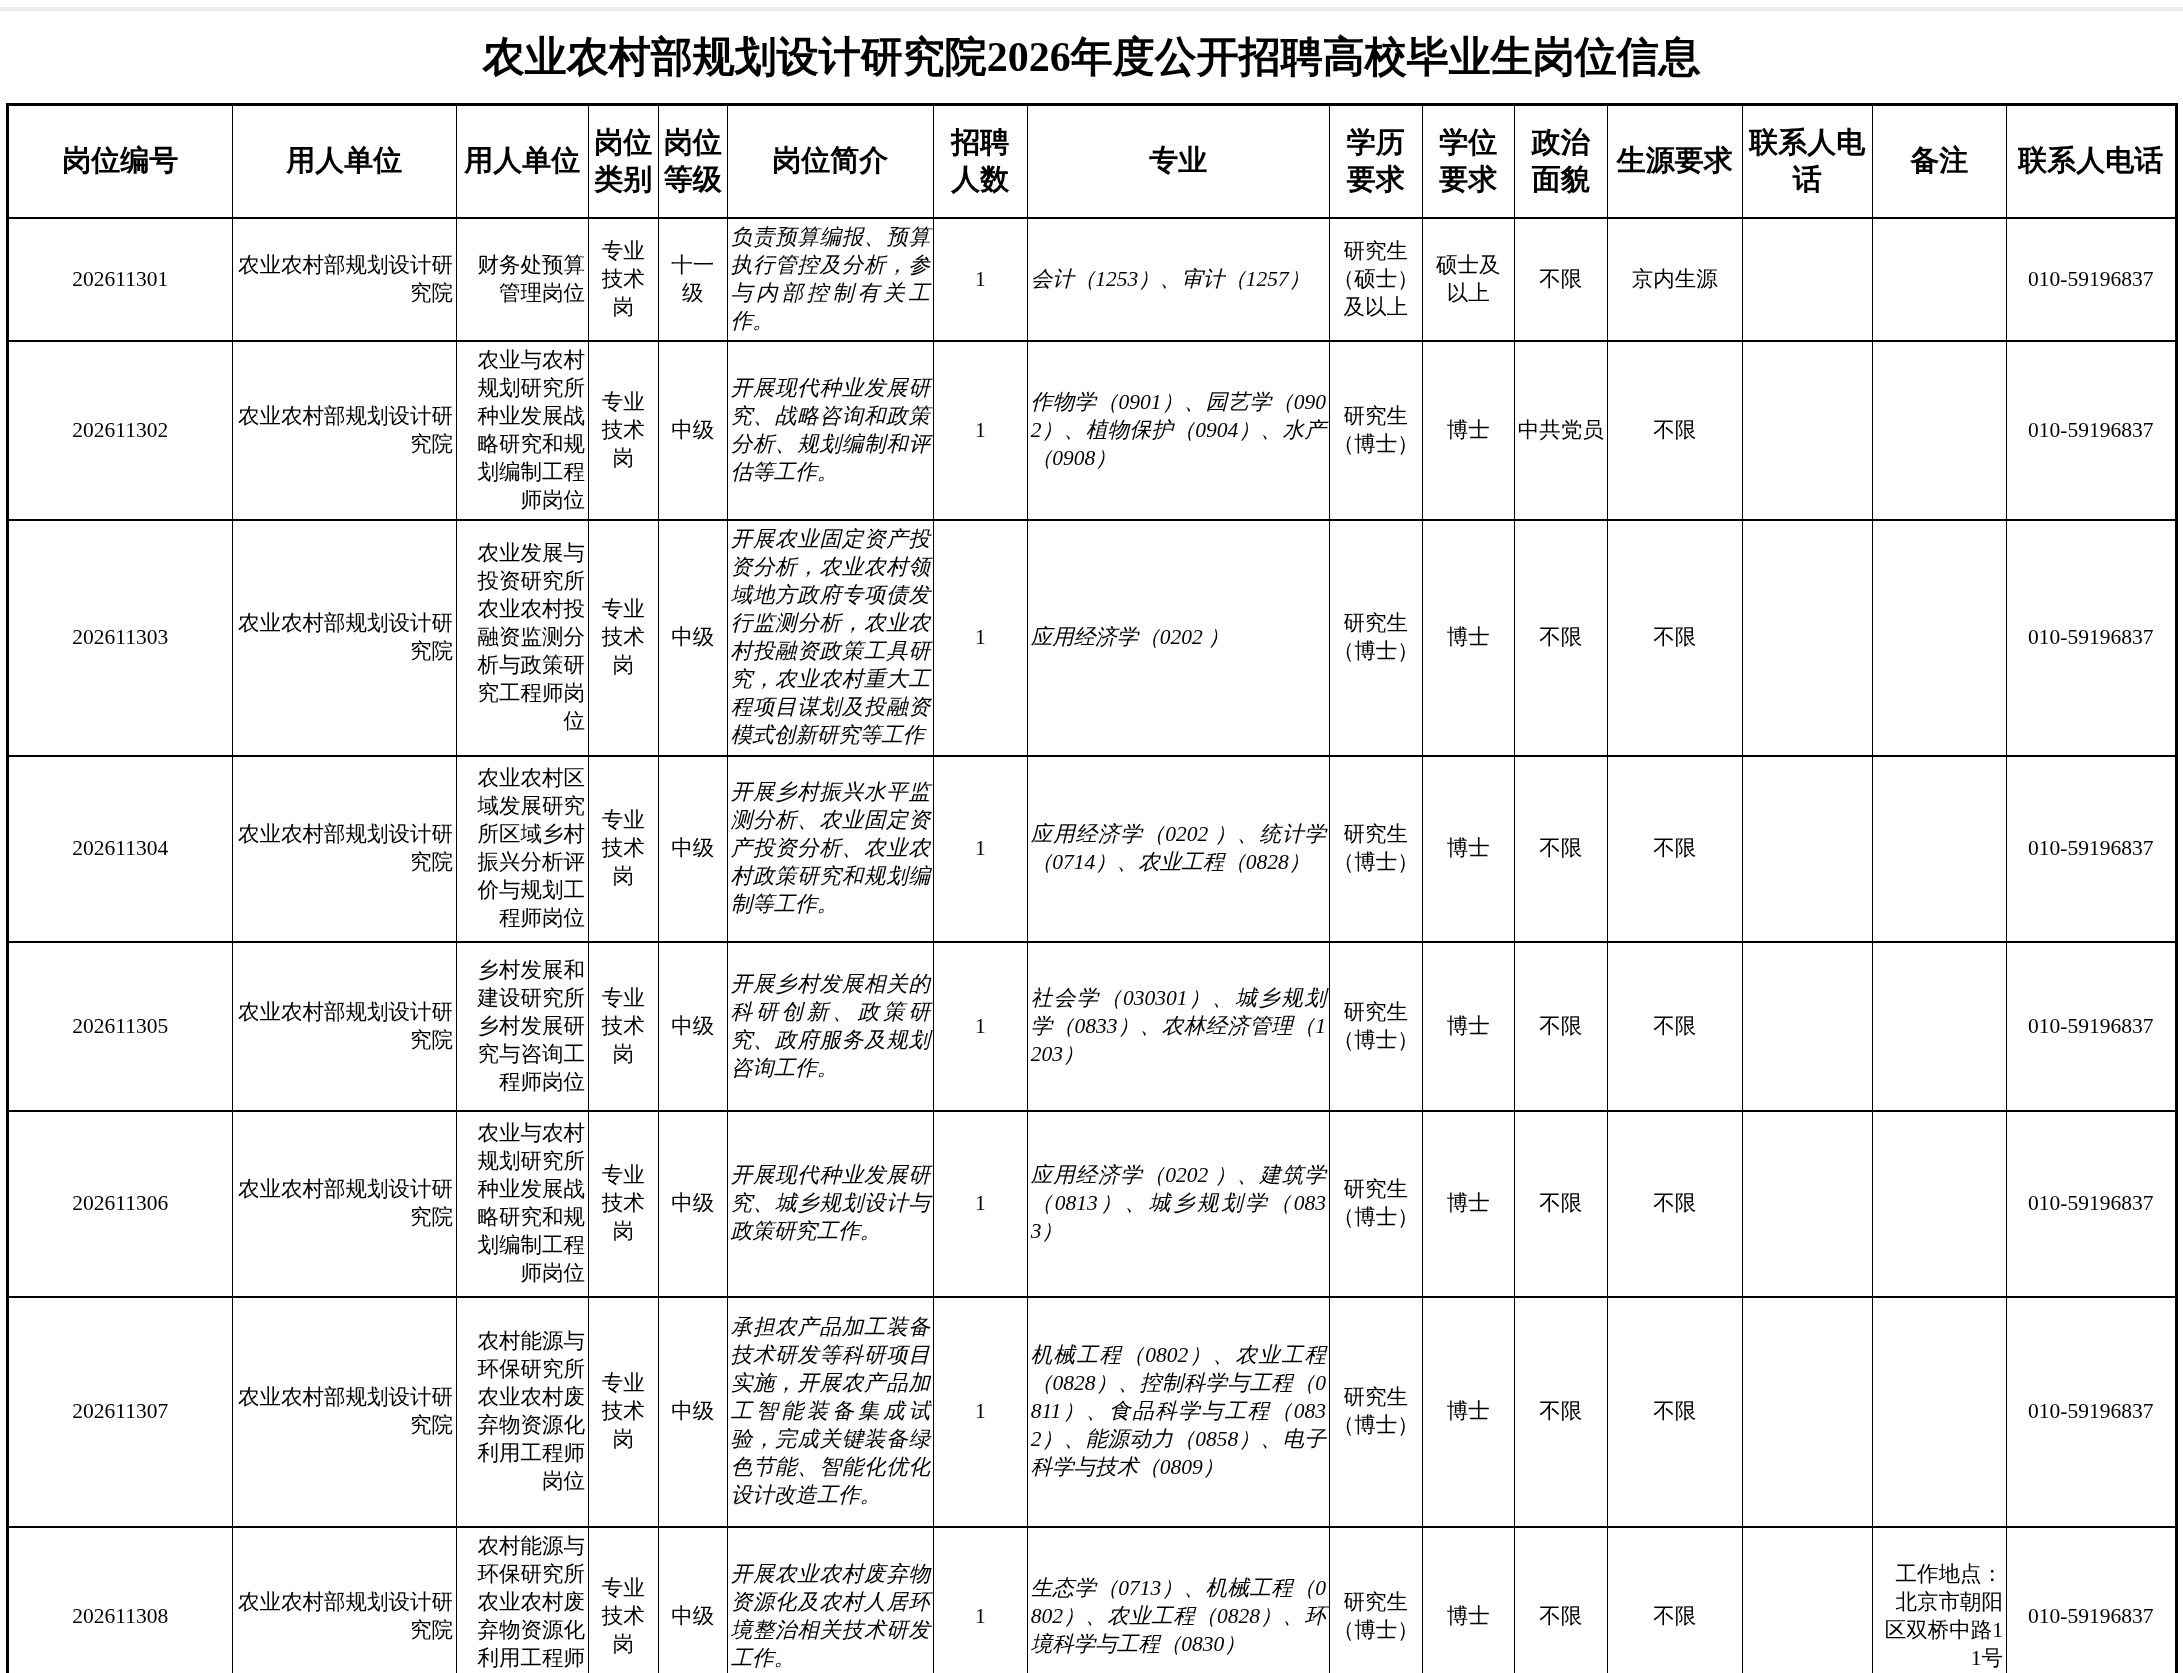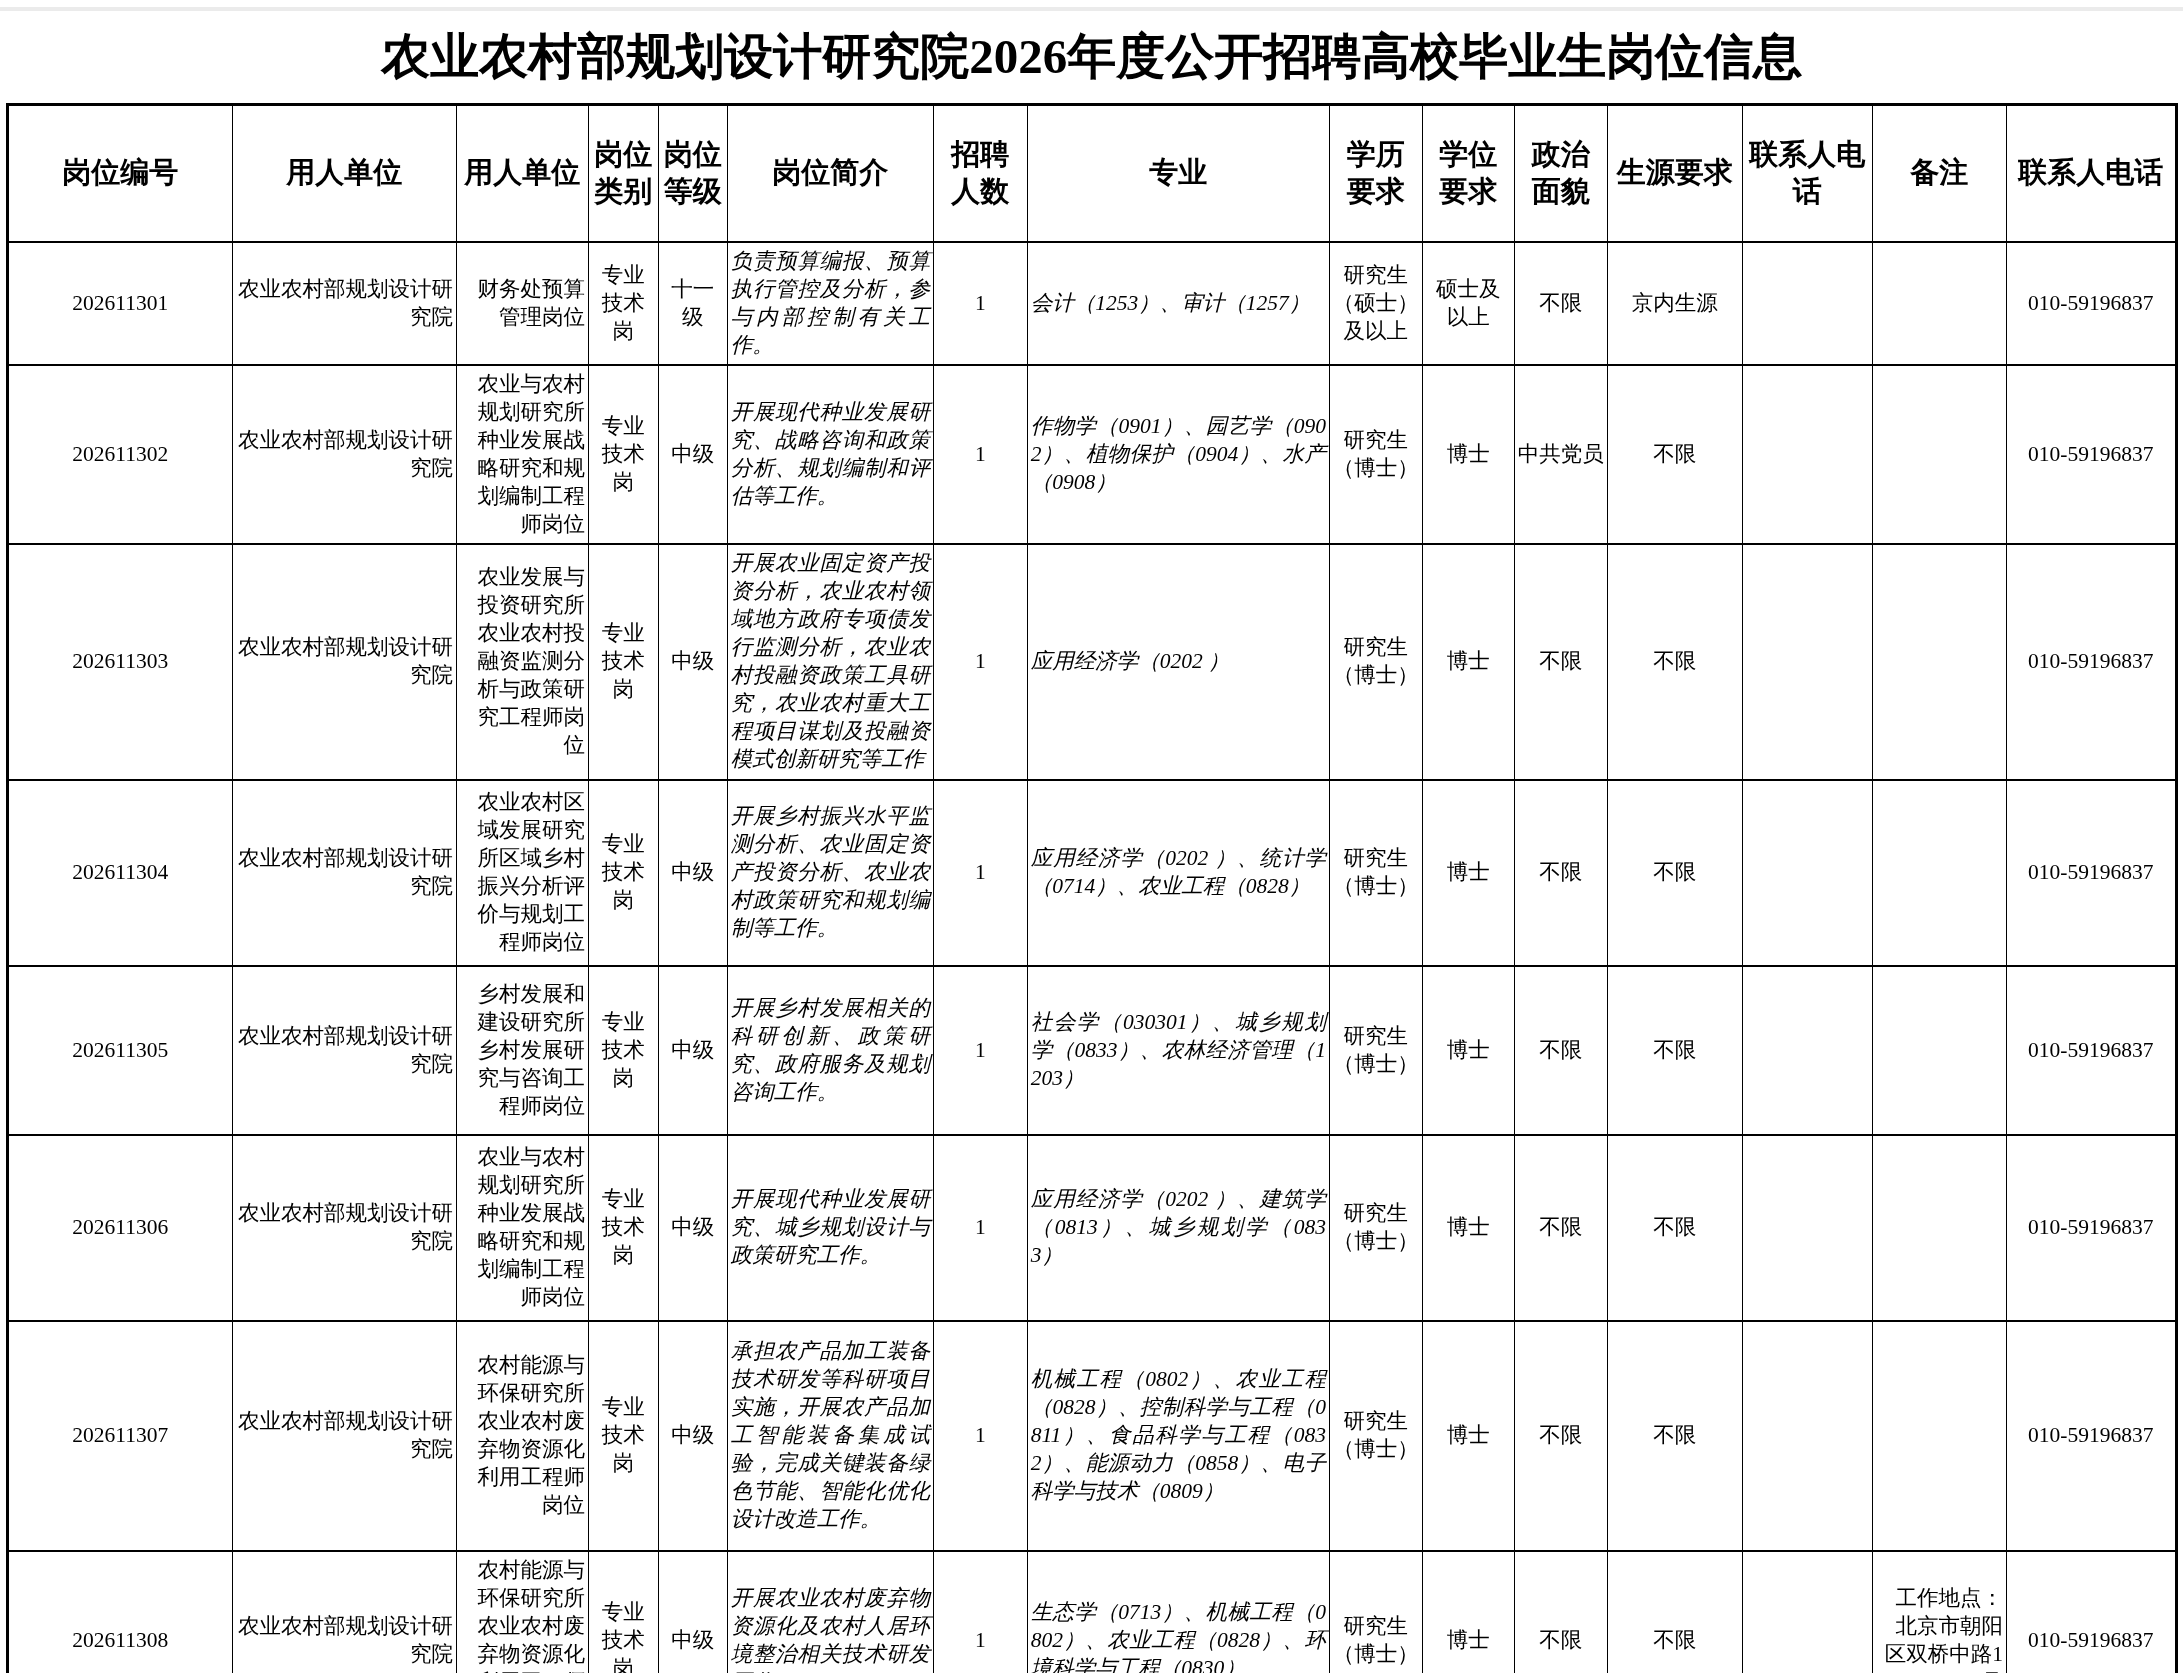--- a/index.html
+++ b/index.html
@@ -15,21 +15,21 @@
   }
   .sheet{
     position:relative;
     padding-top:10.5px;
   }
   .title{
     width:2172px;
     margin-left:5.8px;
     height:92px;
     display:flex;align-items:center;justify-content:center;
-    font-size:49px;
+    font-size:42px;
     font-weight:bold;
     letter-spacing:0px;
     white-space:nowrap;
   }
   table.jobs{
     table-layout:fixed;
     border-collapse:collapse;
     margin-left:5.8px;
     width:2172px;
     border:3.5px solid #000;
@@ -46,21 +46,21 @@
     word-break:break-all;
     overflow:hidden;
   }
   th{
     font-size:29px;
     font-weight:bold;
     text-align:center;
     white-space:pre-line;
     line-height:1.3;
   }
-  thead tr{height:138px;}
+  thead tr{height:114px;}
   .row-0{height:114px}
   .row-1{height:166px}
   .row-2{height:236px}
   .row-3{height:186px}
   .row-4{height:169px}
   .row-5{height:186px}
   .row-6{height:230px}
   .row-7{height:163px}
   td.c-center{text-align:center;}
   td.c-left{text-align:right;}

